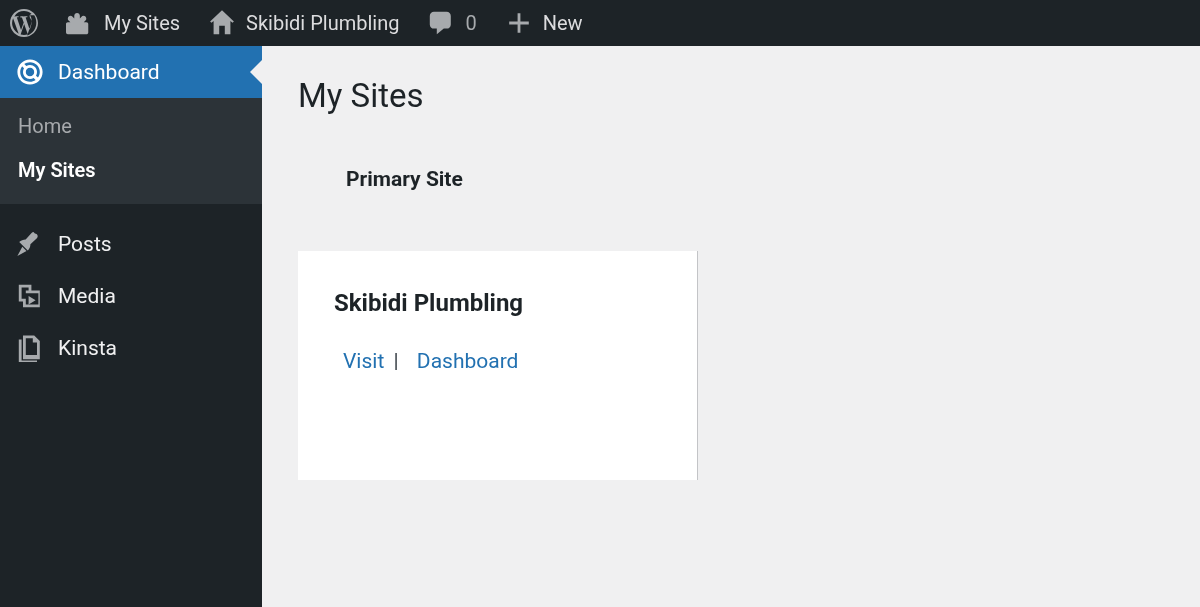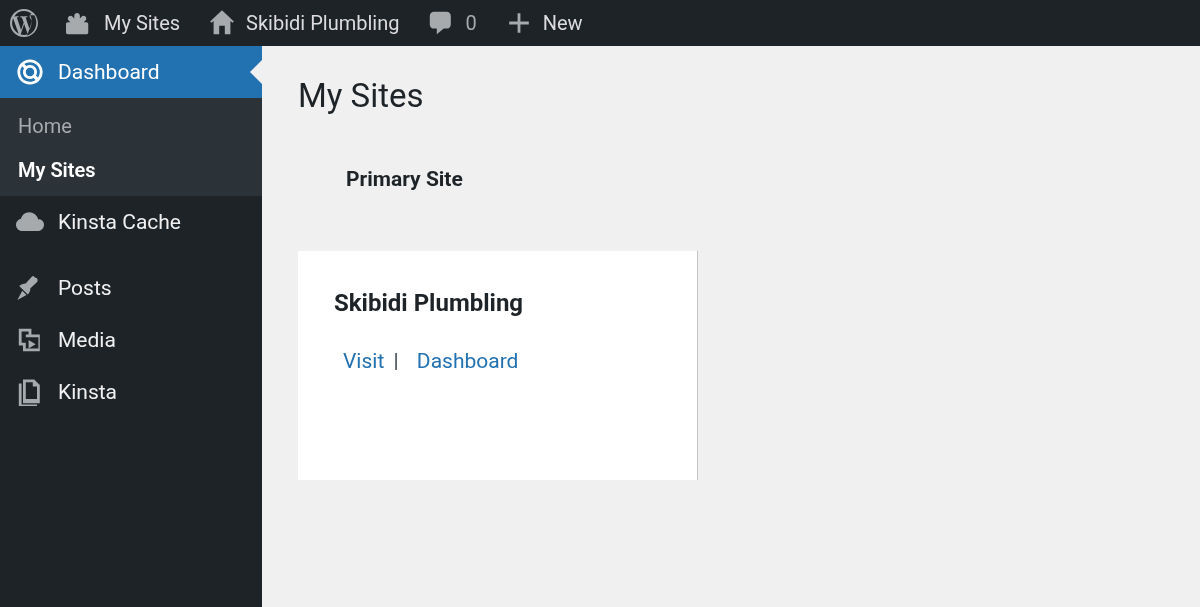--- a/index.html
+++ b/index.html
@@ -15,21 +15,21 @@
   
   .main { flex: 1; display: flex; min-height: 0; }
 
   
   .sidebar { width: 262px; background: #1d2327; color: #f0f0f1; display: flex; flex-direction: column; font-size: 21px; padding-bottom: 20px; }
   .menu-item { display: flex; align-items: center; gap: 14px; padding: 12px 16px; cursor: pointer; color: #f0f0f1; }
   .menu-item svg { width: 28px; height: 28px; fill: #a7aaad; flex: 0 0 28px; }
   .menu-item.current { background: #2271b1; color: #fff; position: relative; }
   .menu-item.current svg { fill: #fff; }
   .menu-item.current::after { content: ""; position: absolute; right: -1px; top: 50%; transform: translateY(-50%); border: 13px solid transparent; border-right-color: #f0f0f1; }
-  .submenu { background: #2c3338; padding: 6px 0 4px 0; }
+  .submenu { background: #2c3338; padding: 6px 0 12px 0; }
   .submenu .sub { padding: 10px 18px; font-size: 20px; color: #a7aaad; cursor: pointer; }
   .submenu .sub.current { color: #fff; font-weight: 600; }
   .menu-group-spacer { height: 14px; }
 
   
   .content { flex: 1; padding: 30px 36px; color: #1d2327; overflow: auto; }
   .page-title { font-size: 33px; font-weight: 400; margin-bottom: 52px; }
   .section-heading { font-size: 21px; font-weight: 700; margin-bottom: 60px; margin-left: 48px; }
 
   .site-card { width: 400px; height: 229px; background: #fff; border-right: 1px solid #c3c4c7; padding: 38px 36px; }
@@ -79,26 +79,20 @@
     <div class="menu-item current">
       <svg viewBox="0 0 20 20">
           <path d="M10 1C5 1 1 5 1 10s4 9 9 9 9-4 9-9-4-9-9-9zm0 2c3.9 0 7 3.1 7 7 0 1.5-.5 2.9-1.3 4l-1.4-1.4c.4-.8.7-1.6.7-2.6 0-2.8-2.2-5-5-5-.9 0-1.8.3-2.6.7L5.9 4.3C7.1 3.5 8.5 3 10 3zM4.3 5.9l1.4 1.4C5.3 8.2 5 9 5 10c0 2.8 2.2 5 5 5 .9 0 1.8-.3 2.6-.7l1.4 1.4c-1.1.8-2.5 1.3-4 1.3-3.9 0-7-3.1-7-7 0-1.5.5-2.9 1.3-4zM10 7c1.7 0 3 1.3 3 3s-1.3 3-3 3-3-1.3-3-3 1.3-3 3-3z"></path>
         </svg>
       <span>Dashboard</span>
     </div>
     <div class="submenu">
       <div class="sub">Home</div>
       <div class="sub current">My Sites</div>
     </div>
-    <div class="menu-item">
-      <svg viewBox="0 0 20 20">
-          <path d="M16 9c-.3-3.4-3.1-6-6.5-6C6.6 3 4.2 5 3.6 7.6 1.5 8 0 9.8 0 12c0 2.5 2 4.5 4.5 4.5h11c2.5 0 4.5-2 4.5-4.5 0-2.3-1.7-4.2-4-4z"></path>
-        </svg>
-      <span>Kinsta Cache</span>
-    </div>
     <div class="menu-group-spacer"></div>
     <div class="menu-item">
       <svg viewBox="0 0 20 20">
           <path d="M12.5 1.5c-.5 0-1 .2-1.4.6L6.9 6.7c-1.7 0-3.4.7-4.6 1.9l6.1 6.1c1.2-1.2 1.9-2.9 1.9-4.6l4.6-4.2c.8-.7.8-2 0-2.8-.4-.4-.9-.6-1.4-.6zM4.5 12L1 18.5 7.5 15z"></path>
         </svg>
       <span>Posts</span>
     </div>
     <div class="menu-item">
       <svg viewBox="0 0 20 20">
           <path d="M11 2H2v12h3v4h12V6h-6V2zm-7 2h5v2H7v6H4V4zm12 12H7V8h9v8zm-7-6l5 3-5 3v-6z"></path>

